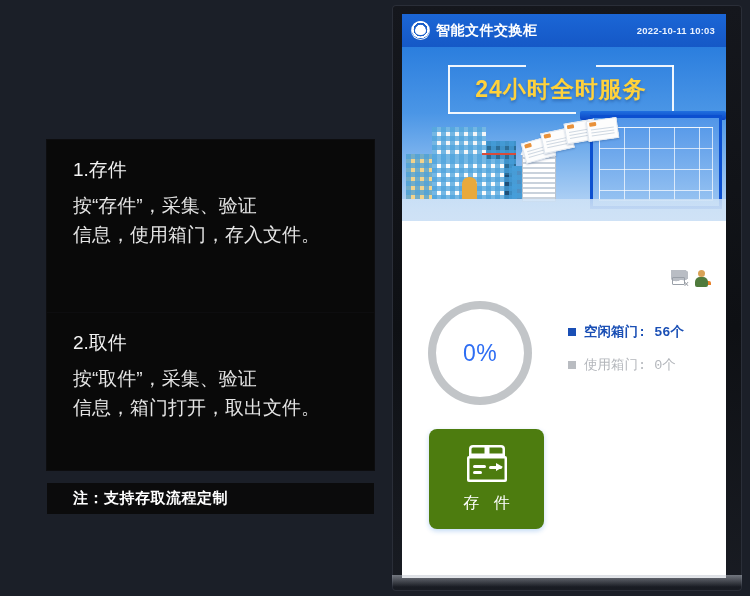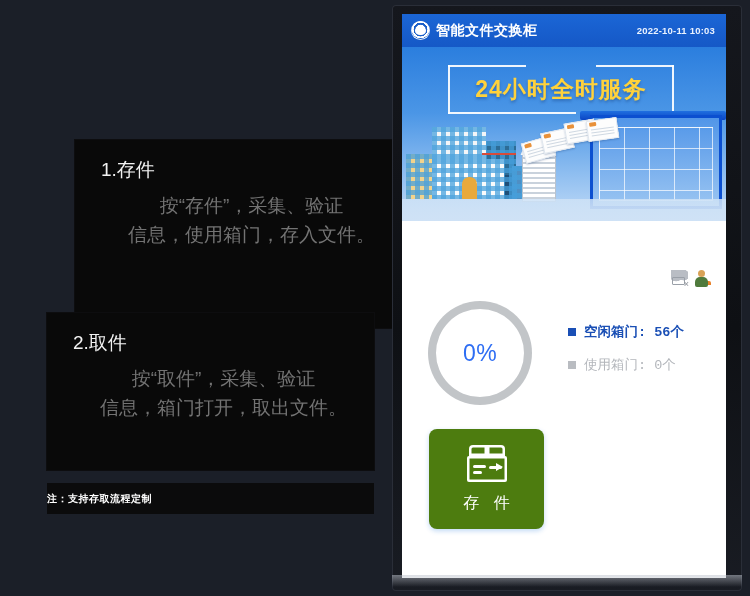--- a/index.html
+++ b/index.html
@@ -25,38 +25,38 @@
     color:#ffffff;font-size:24px;letter-spacing:1px;
     text-shadow:0 1px 2px rgba(0,0,0,.25);
     white-space:nowrap;
   }
 
   .card{
     position:absolute;left:47px;width:327px;
     background:#090909;
     box-shadow:0 0 0 1px #0d0d0f;
   }
-  .card-1{top:140px;height:188px;margin-left:28px;}
+  .card-1{top:140px;height:188px;}
   .card-2{top:313px;height:157px;}
 
   .card-inner{padding:20px 0 0 26px;}
   .card-head{
     color:#f2f2f2;font-size:19px;line-height:1.1;margin-bottom:11px;
     white-space:nowrap;
   }
   .card-line{
-    color:#737373;font-size:19px;line-height:1.52;white-space:nowrap;text-align:center;
+    color:#e5e5e5;font-size:19px;line-height:1.52;white-space:nowrap;
   }
 
   .note{
     position:absolute;left:47px;top:483px;width:327px;height:31px;
     background:#0b0b0c;display:flex;align-items:center;
   }
   .note span{
-    color:#ffffff;font-size:10px;font-weight:bold;
+    color:#ffffff;font-size:15px;font-weight:bold;padding-left:26px;
     white-space:nowrap;letter-spacing:.5px;
   }
 
   
   .device{
     position:absolute;left:392px;top:5px;width:350px;height:586px;
     background:linear-gradient(180deg,#15171d 0%,#0e1014 55%,#191c23 100%);
     border-radius:4px;
     box-shadow:inset 0 0 0 1px #2a2e38;
   }

